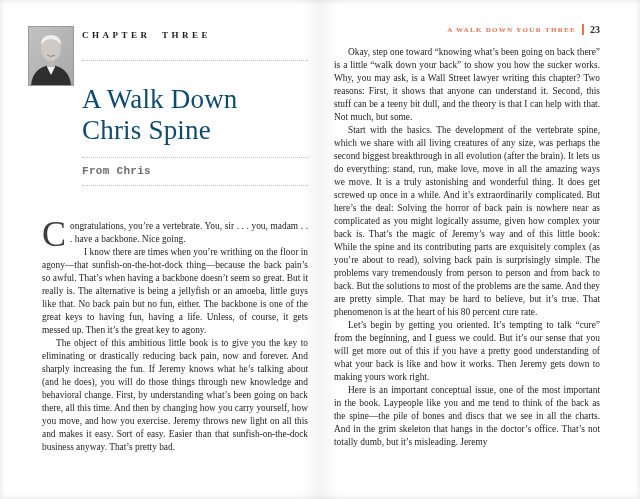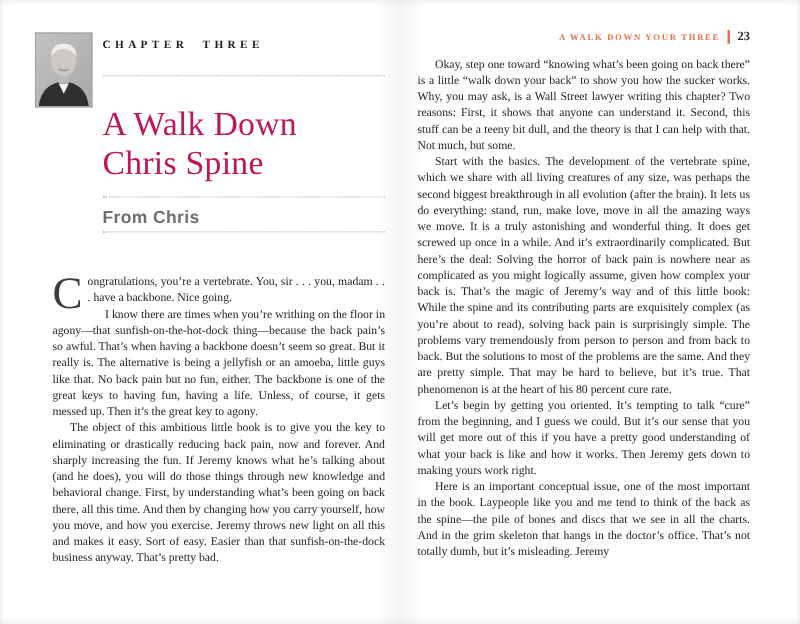--- a/index.html
+++ b/index.html
@@ -40,26 +40,26 @@
     position:absolute;left:40px;right:0;height:0;
     border-bottom:1px dotted #bdbdbd;
   }
   .dotted-1{top:60px;}
   .dotted-2{top:157px;}
   .dotted-3{top:185px;}
   .chapter-title{
     position:absolute;left:40px;top:84px;margin:0;
     font-family:"Liberation Serif", serif;
     font-weight:normal;font-size:27px;line-height:31px;
-    color:#be185d;letter-spacing:0.2px;
+    color:#0c4a6e;letter-spacing:0.2px;
   }
   .byline{
     position:absolute;left:40px;top:165px;
-    font-family:Liberation Sans, sans-serif;
-    font-weight:bold;font-size:14px;color:#6e6e6e;letter-spacing:0.3px;
+    font-family:Liberation Mono, monospace;
+    font-weight:bold;font-size:11px;color:#6e6e6e;letter-spacing:0.3px;
   }
 
   
   .body-text{
     position:absolute;left:0;width:266px;
     font-size:9.4px;line-height:13px;color:#1d1d1d;
     text-align:justify;
   }
   .page-left .body-text{top:220px;}
   .page-right .body-text{top:46px;}

